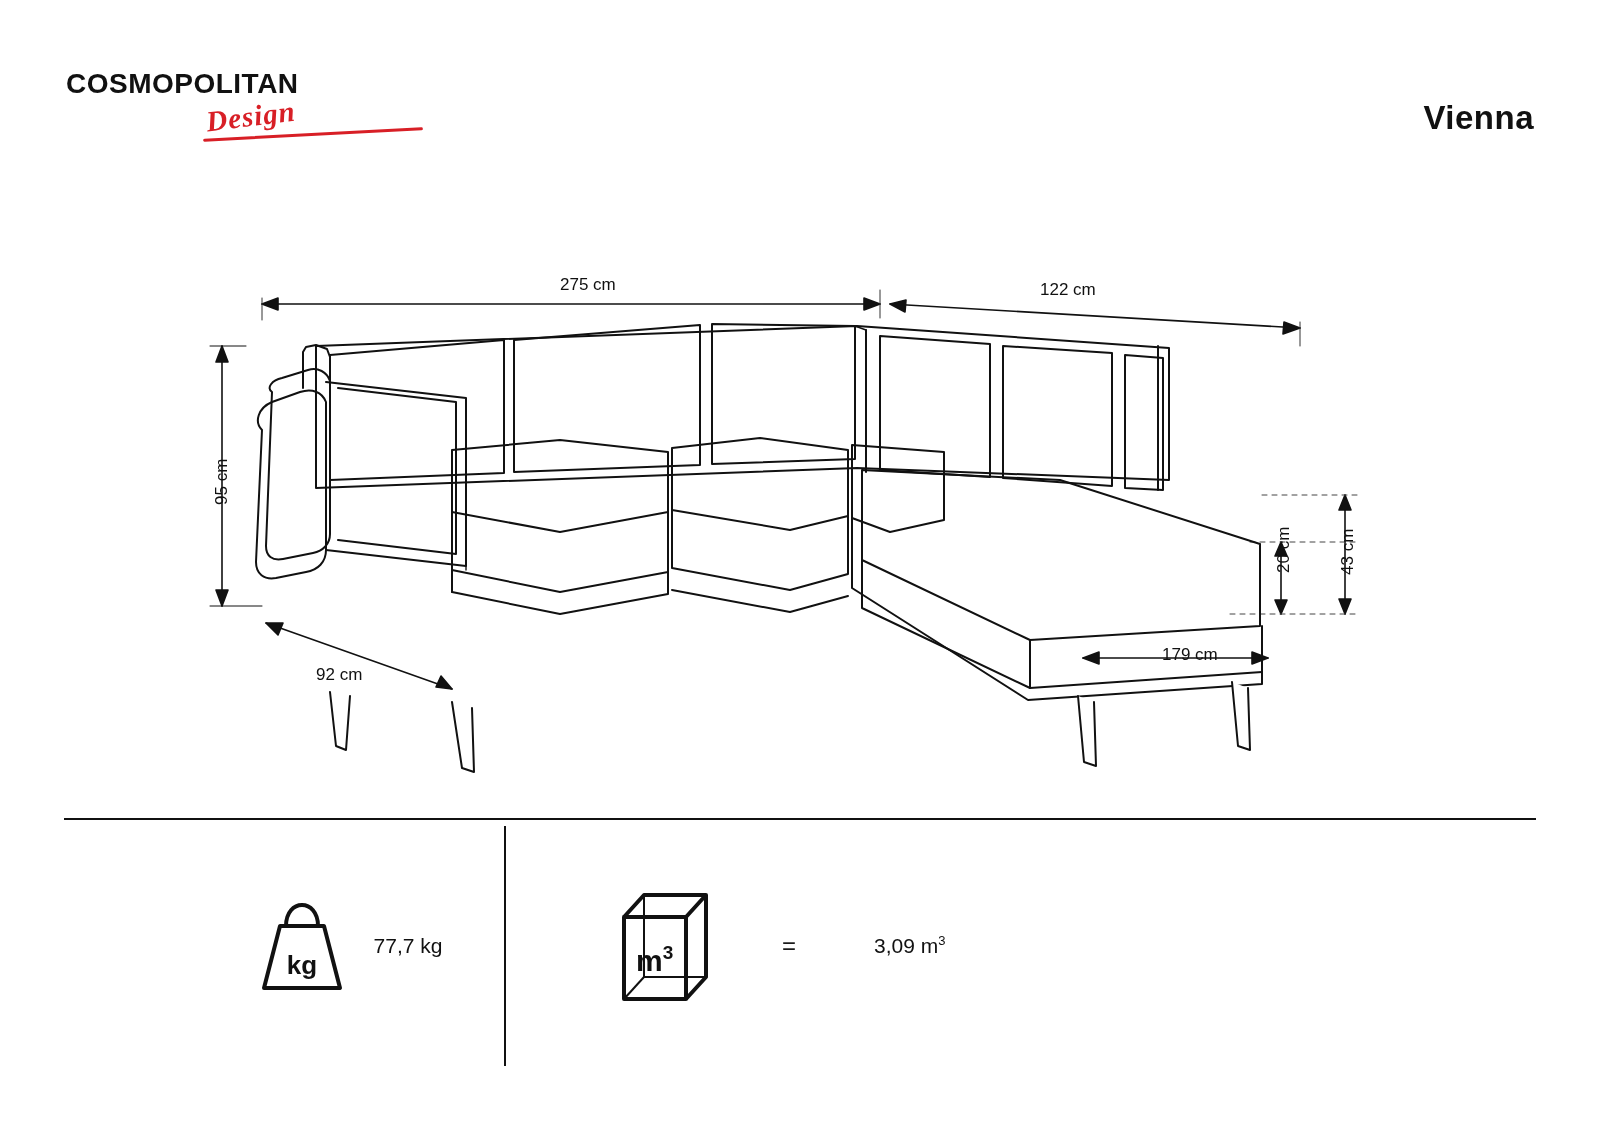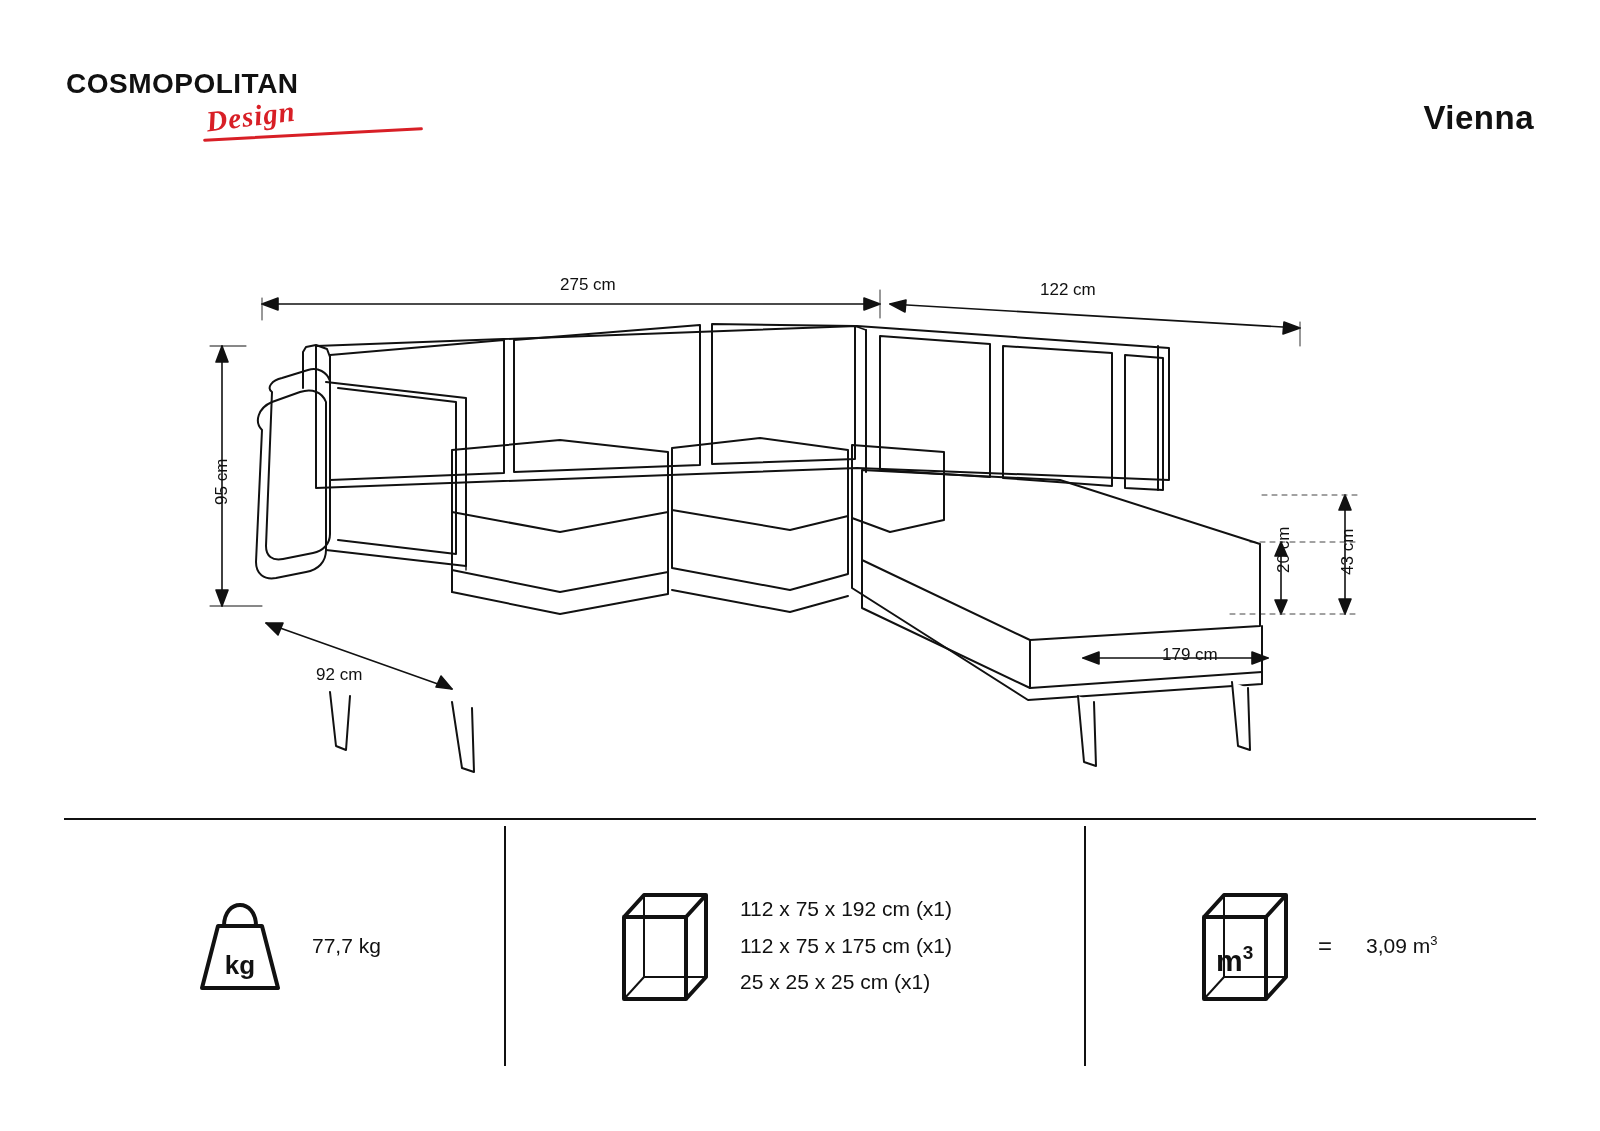--- a/index.html
+++ b/index.html
@@ -88,23 +88,23 @@
     left:64px; top:826px;
     width:1472px; height:240px;
     display:flex;
   }
   .fcell {
     position:relative;
     display:flex;
     align-items:center;
     height:100%;
   }
-  .fcell.c1 { width:440px; padding-left:130px; }
+  .fcell.c1 { width:440px; padding-left:130px;justify-content:center; }
   .fcell.c2 { width:580px; padding-left:110px; border-left:2px solid #111; }
-  .fcell.c3 { width:452px; padding-left:110px; border-left:2px solid #111; }
+  .fcell.c3 { width:452px; padding-left:110px; border-left:2px solid #111;gap:44px; }
   .fcell .icon { flex:0 0 auto; }
   .ftext {
     font-size:21px;
     color:#111;
     margin-left:26px;
     line-height:1.75;
     white-space:nowrap;
   }
   .ftext .line { display:block; }
   .eq { font-size:24px; margin:0 18px 0 24px; font-weight:normal; }
@@ -249,38 +249,20 @@
           <g fill="none" stroke="#111" stroke-width="4" stroke-linejoin="round">
             <path d="M30,28 C30,14 38,7 46,7 C54,7 62,14 62,28"></path>
             <path d="M24,28 L68,28 L84,90 L8,90 Z"></path>
           </g>
           <text x="46" y="76" text-anchor="middle" font-family="Liberation Sans, sans-serif" font-size="26" font-weight="bold" fill="#111">kg</text>
         </svg>
       </div>
       <div class="ftext">77,7 kg</div>
     </div>
 
-    <div class="fcell c2">
-      <div class="icon">
-        <svg width="98" height="118" viewBox="0 0 98 118">
-          <g fill="none" stroke="#111" stroke-width="4" stroke-linejoin="round">
-            <path d="M8,30 L70,30 L70,112 L8,112 Z"></path>
-            <path d="M8,30 L28,8 L90,8 L70,30"></path>
-            <path d="M90,8 L90,90 L70,112"></path>
-            <path d="M28,8 L28,90 L90,90" stroke-width="2"></path>
-            <path d="M8,112 L28,90" stroke-width="2"></path>
-          </g>
-        </svg>
-      </div>
-      <div class="ftext">
-        <span class="line">112 x 75 x 192 cm (x1)</span>
-        <span class="line">112 x 75 x 175 cm (x1)</span>
-        <span class="line">25 x 25 x 25 cm (x1)</span>
-      </div>
-    </div>
 
     <div class="fcell c3">
       <div class="icon">
         <svg width="98" height="118" viewBox="0 0 98 118">
           <g fill="none" stroke="#111" stroke-width="4" stroke-linejoin="round">
             <path d="M8,30 L70,30 L70,112 L8,112 Z"></path>
             <path d="M8,30 L28,8 L90,8 L70,30"></path>
             <path d="M90,8 L90,90 L70,112"></path>
             <path d="M28,8 L28,90 L90,90" stroke-width="2"></path>
             <path d="M8,112 L28,90" stroke-width="2"></path>

